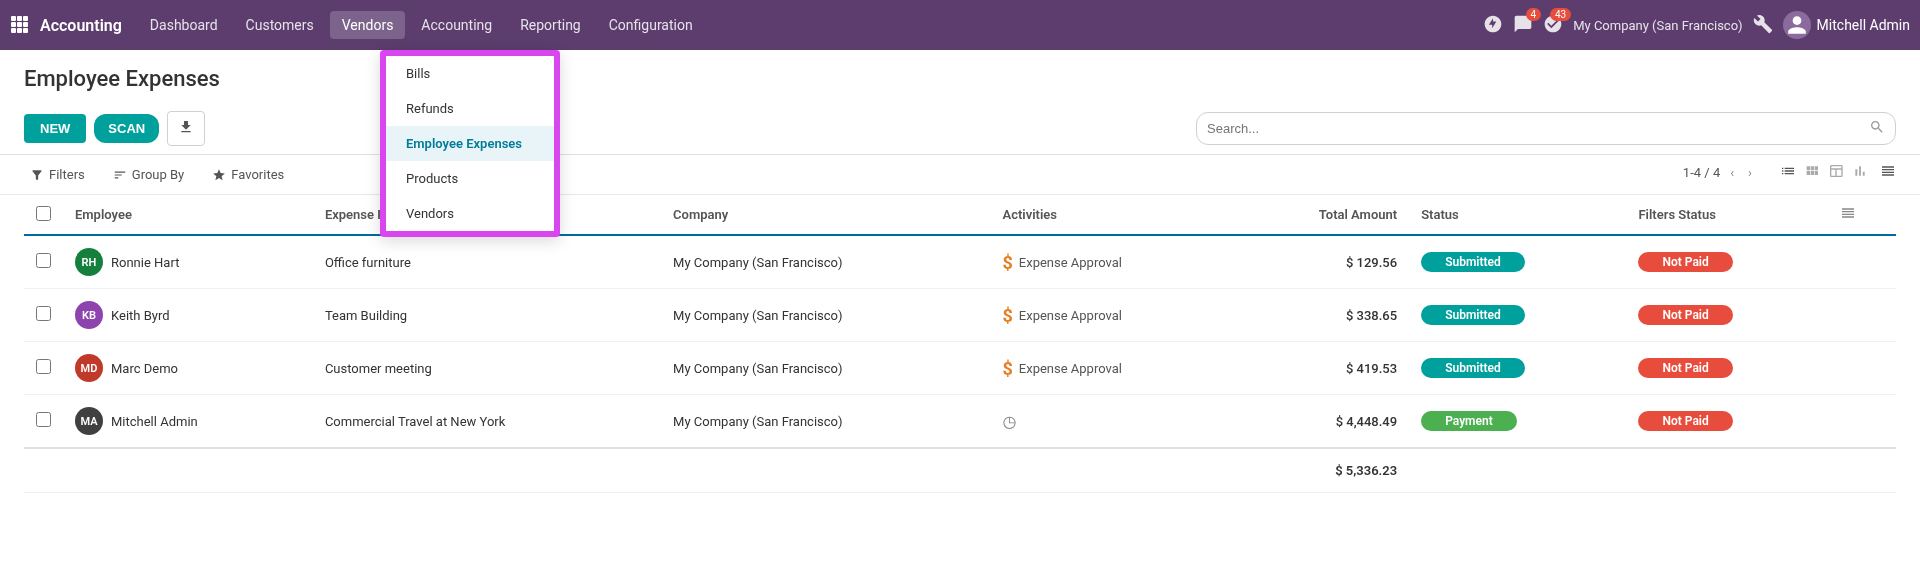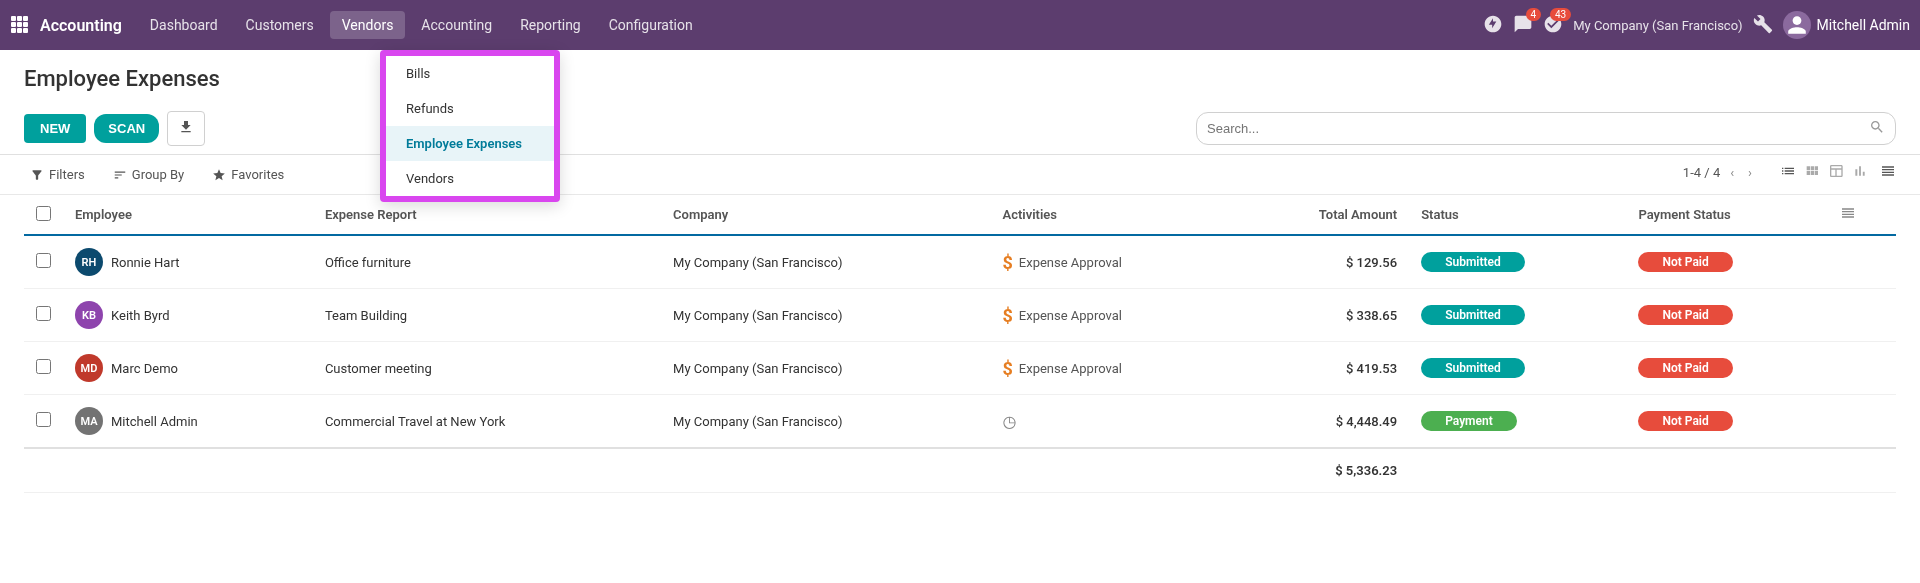--- a/index.html
+++ b/index.html
@@ -250,20 +250,21 @@
       </div>
       <span>Mitchell Admin</span>
     </div>
   </div>
 </nav>
 
 <div class="dropdown-menu">
   <div class="dropdown-item">Bills</div>
   <div class="dropdown-item">Refunds</div>
   <div class="dropdown-item active">Employee Expenses</div>
+  <div class="dropdown-item">Products</div>
   <div class="dropdown-item">Vendors</div>
 </div>
 
 <div class="page-container">
   <div class="sub-header">
     <h1 class="page-title">Employee Expenses</h1>
   </div>
 
   <div class="toolbar">
     <button class="btn-new">NEW</button>
@@ -347,35 +348,35 @@
     <table>
       <thead>
         <tr>
           <th><input type="checkbox" class="checkbox" style=""></th>
           <th>Employee</th>
           <th>Expense Report</th>
           <th>Company</th>
           <th>Activities</th>
           <th style="text-align:right;">Total Amount</th>
           <th>Status</th>
-          <th>Payment Status</th>
+          <th>Filters Status</th>
           <th>
             <svg width="16" height="16" viewBox="0 0 24 24" fill="#888">
                 <path d="M3 15h18v-2H3v2zm0 4h18v-2H3v2zm0-8h18V9H3v2zm0-6v2h18V5H3z"></path>
               </svg>
           </th>
         </tr>
       </thead>
       <tbody id="table-body">
 
       <tr>
     <td><input type="checkbox" class="checkbox" style=""></td>
     <td>
       <div class="employee-cell">
-        <div class="emp-avatar" style="background:#0c4a6e;">RH</div>
+        <div class="emp-avatar" style="background:#15803d;">RH</div>
         <span>Ronnie Hart</span>
       </div>
     </td>
     <td>Office furniture</td>
     <td>My Company (San Francisco)</td>
     <td>
       <div class="activity-cell">
         <span style="color:#e67e22;font-size:18px;font-weight:bold;">$</span>
         <span style="color:#555;">Expense Approval</span>
       </div>
@@ -436,21 +437,21 @@
     </td>
     <td>
       <span class="badge badge-notpaid">Not Paid</span>
     </td>
     <td></td>
   </tr>
           <tr>
     <td><input type="checkbox" class="checkbox" style=""></td>
     <td>
       <div class="employee-cell">
-        <div class="emp-avatar" style="background:#737373;">MA</div>
+        <div class="emp-avatar" style="background:#404040;">MA</div>
         <span>Mitchell Admin</span>
       </div>
     </td>
     <td>Commercial Travel at New York</td>
     <td>My Company (San Francisco)</td>
     <td>
       <div class="activity-cell">
         <span style="color:#888;font-size:16px;">◷</span>
 
       </div>

